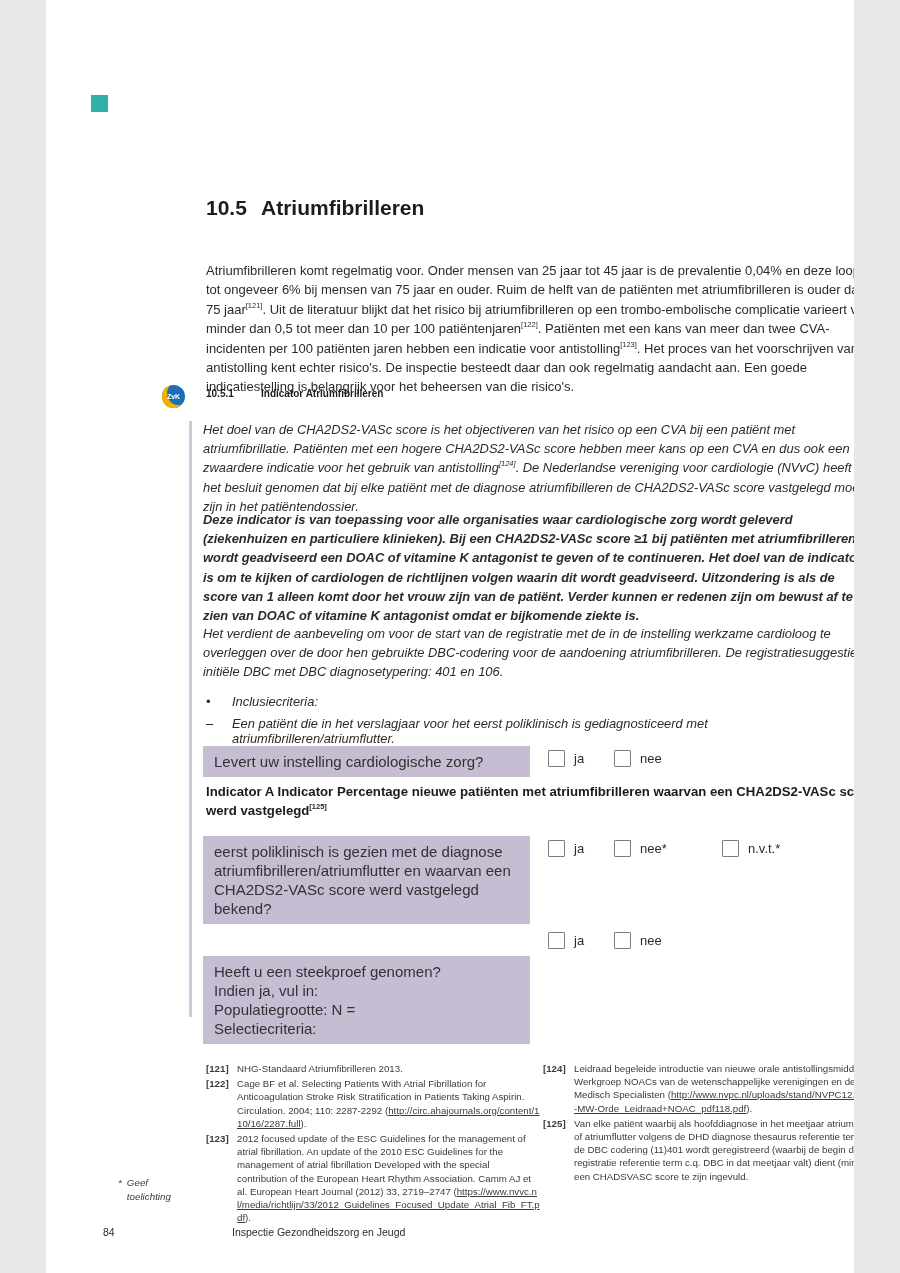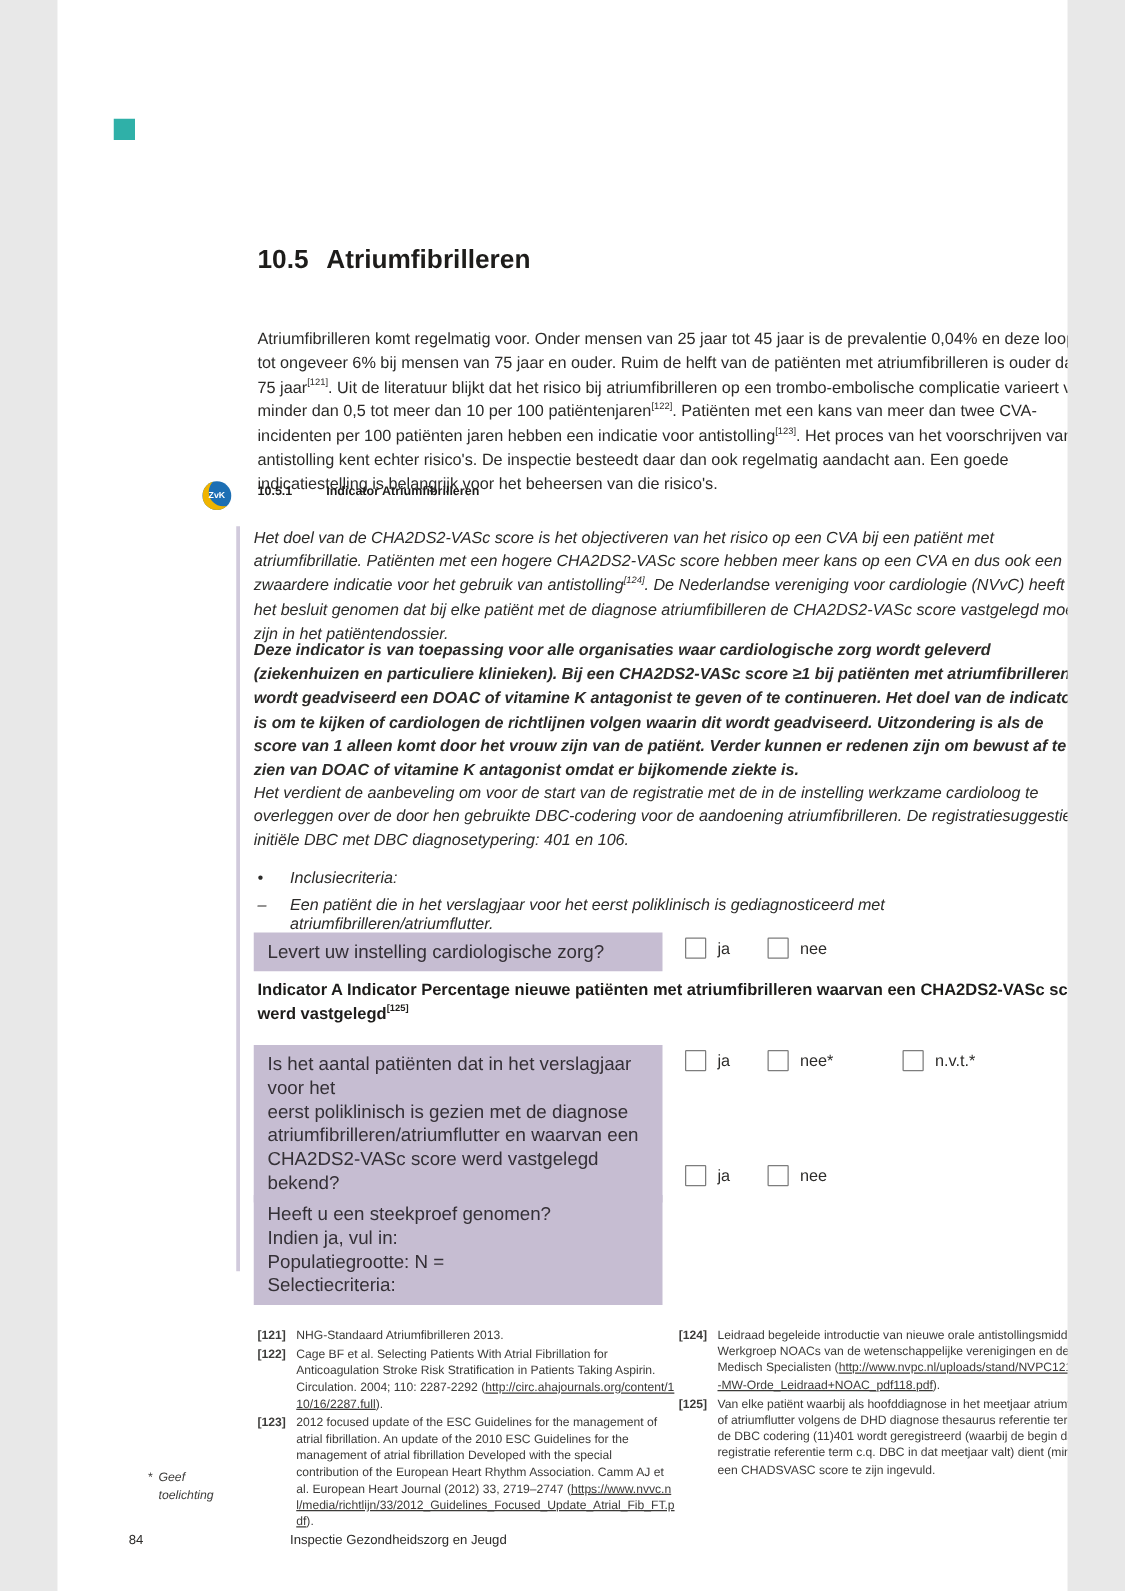--- a/index.html
+++ b/index.html
@@ -112,21 +112,20 @@
     <span class="lbl">ja</span>
   </div>
   <div class="abs opt o-r1 o-c2">
     <span class="cb"></span>
     <span class="lbl">nee</span>
   </div>
 
   <div class="abs heading-a"><span>Indicator A Indicator Percentage nieuwe patiënten met atriumfibrilleren waarvan een CHA2DS2-VASc score werd vastgelegd</span><sup class="ref">[125]</sup></div>
 
   <div class="abs qbox qb2">
-    <div>Is het aantal patiënten dat in het verslagjaar voor het</div>
     <div>eerst poliklinisch is gezien met de diagnose</div>
     <div>atriumfibrilleren/atriumflutter en waarvan een</div>
     <div>CHA2DS2-VASc score werd vastgelegd bekend?</div>
   </div>
   <div class="abs opt o-r2 o-c1">
     <span class="cb"></span>
     <span class="lbl">ja</span>
   </div>
   <div class="abs opt o-r2 o-c2">
     <span class="cb"></span>

